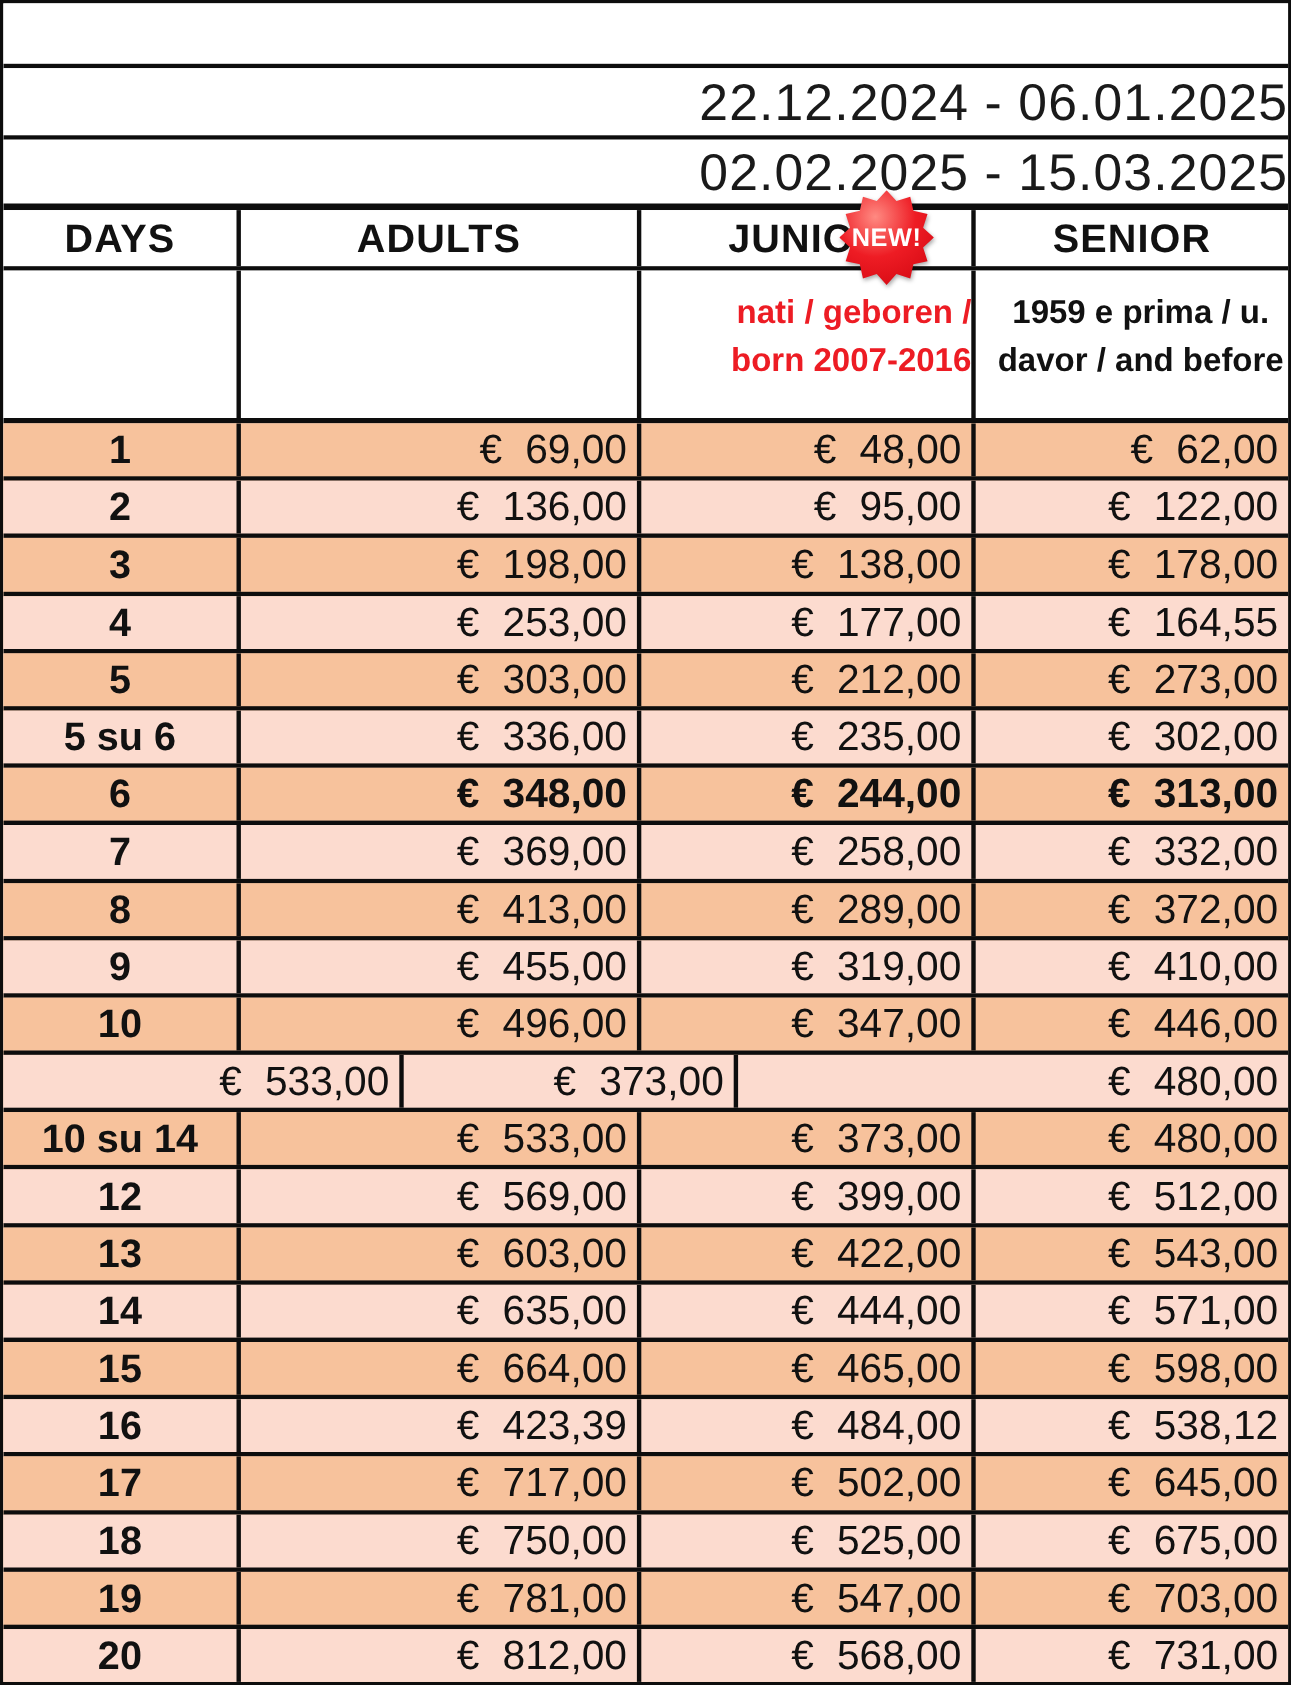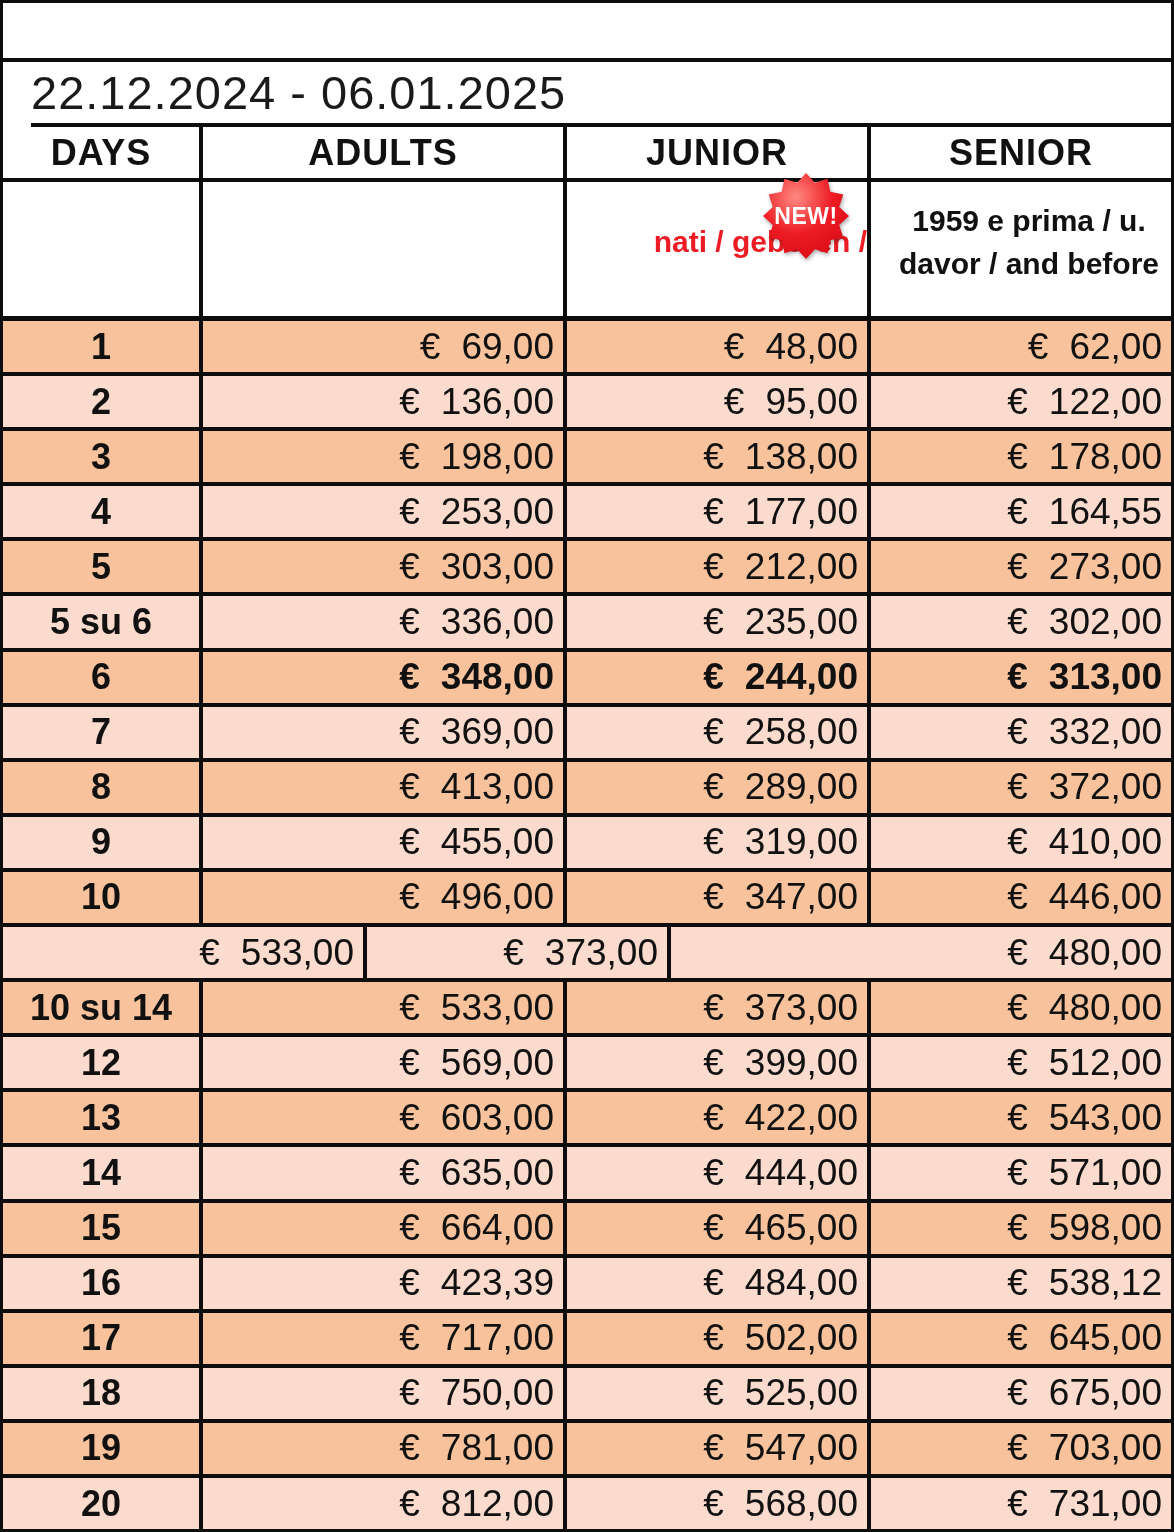--- a/index.html
+++ b/index.html
@@ -26,31 +26,30 @@
   }
   
   .r-blank{
     height:59px;
     border-bottom:4px solid var(--line);
     background:#fff;
   }
   .r-date{
     display:flex;
     align-items:center;
-    justify-content:flex-start;
+    justify-content:flex-end;
     background:#fff;
     font-size:47px;
     letter-spacing:1px;
     color:#1a1a1a;
-    margin-left:28px;
   }
   .r-date1{height:65px;border-bottom:4px solid var(--line);}
   .r-date2{height:64px;border-bottom:6px solid var(--line);}
   
-  .c1{width:200px;}
+  .c1{width:216px;}
   .c2{width:364px;}
   .c3{width:304px;}
   .c4{flex:1;}
   .vline{border-right:4px solid var(--line);}
   
   .r-head{
     height:55px;
     border-bottom:4px solid var(--line);
     display:flex;
     background:#fff;
@@ -146,33 +145,37 @@
 </head>
 <body>
 
 <div class="sheet">
 
   <div class="r-blank"></div>
 
   <div class="r-date r-date1">
     <span>22.12.2024 - 06.01.2025</span>
   </div>
+  <div class="r-date r-date2">
+    <span>02.02.2025 - 15.03.2025</span>
+  </div>
 
   <div class="r-head">
     <div class="hcell c1 vline">DAYS</div>
     <div class="hcell c2 vline">ADULTS</div>
     <div class="hcell c3 vline">JUNIOR</div>
     <div class="hcell c4">SENIOR</div>
   </div>
 
   <div class="r-sub">
     <div class="scell c1 vline"></div>
     <div class="scell c2 vline"></div>
     <div class="scell c3 vline sub-junior">
       <span>nati / geboren /</span>
+      <span>born 2007-2016</span>
     </div>
     <div class="scell c4 sub-senior">
       <span>1959 e prima / u.</span>
       <span>davor / and before</span>
     </div>
   </div>
 
   <div class="tbody">
       <div class="drow shade-dark">
         <div class="cell day c1 vline">1</div>

